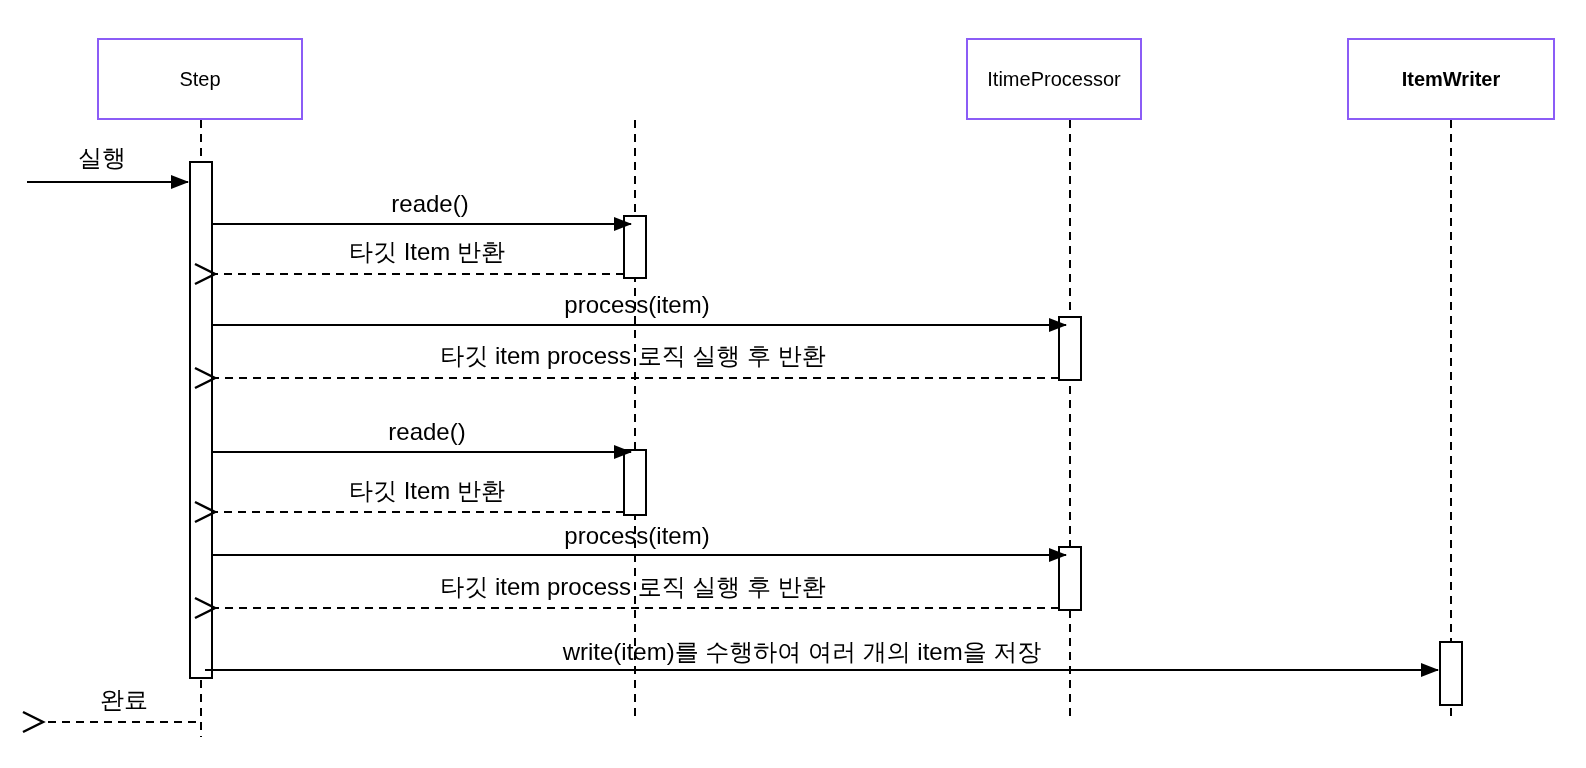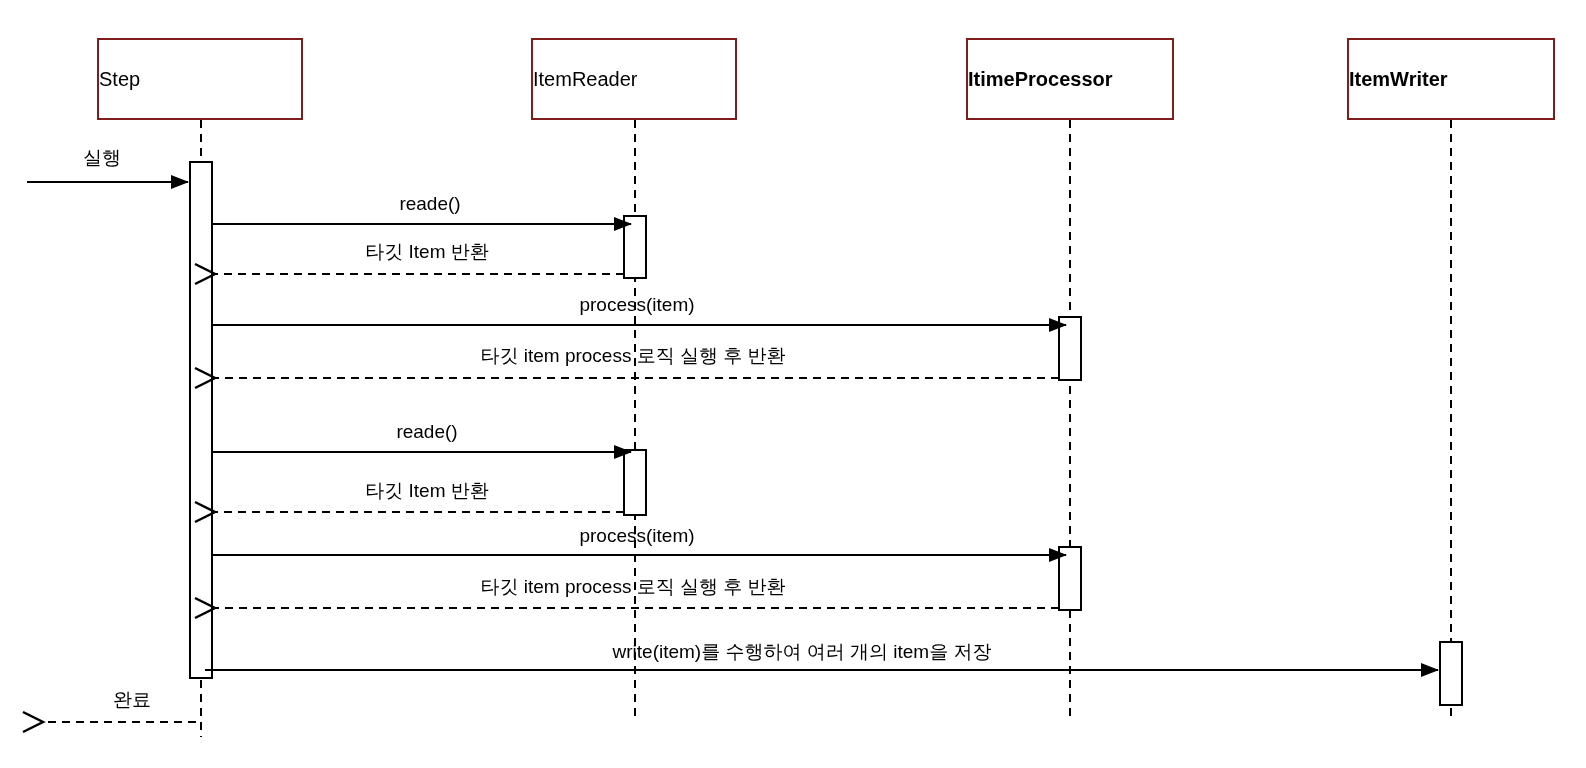--- a/index.html
+++ b/index.html
@@ -19,31 +19,31 @@
   #diagram-svg {
     position: absolute;
     left: 0;
     top: 0;
   }
   .participant-box {
     position: absolute;
     top: 38px;
     height: 82px;
     background: #ffffff;
-    border: 2px solid #7f1d1d;
+    border: 2px solid #8b5cf6;
     box-sizing: border-box;
     display: flex;
     align-items: center;
-    justify-content: flex-start;
+    justify-content: center;
     font-size: 20px;
   }
   .msg-label {
     position: absolute;
     transform: translate(-50%, -50%);
-    font-size: 19px;
+    font-size: 24px;
     white-space: nowrap;
     background: transparent;
     line-height: 1.15;
   }
 </style>
 </head>
 <body>
 
 <div id="canvas">
 
@@ -87,35 +87,32 @@
       <line x1="1059" y1="378" x2="215" y2="378" marker-end="url(#openArrow)"></line>
       <line x1="624" y1="512" x2="215" y2="512" marker-end="url(#openArrow)"></line>
       <line x1="1059" y1="608" x2="215" y2="608" marker-end="url(#openArrow)"></line>
       <line x1="196" y1="722" x2="43" y2="722" marker-end="url(#openArrow)"></line>
     </g>
   </svg>
 
   <div class="participant-box" style="left:97px;  width:206px;">
     <span>Step</span>
   </div>
-  <div class="participant-box" style="left:531px; width:206px;">
-    <span>ItemReader</span>
-  </div>
-  <div class="participant-box" style="left:966px; width:208px;font-weight:bold;">
+  <div class="participant-box" style="left:966px; width:176px;">
     <span>ItimeProcessor</span>
   </div>
   <div class="participant-box" style="left:1347px; width:208px;font-weight:bold;">
     <span>ItemWriter</span>
   </div>
 
   <div class="msg-label" style="left:102px; top:158px;">실행</div>
   <div class="msg-label" style="left:430px; top:204px;">reade()</div>
   <div class="msg-label" style="left:427px; top:252px;">타깃 Item 반환</div>
   <div class="msg-label" style="left:637px; top:305px;">process(item)</div>
   <div class="msg-label" style="left:633px; top:356px;">타깃 item process 로직 실행 후 반환</div>
   <div class="msg-label" style="left:427px; top:432px;">reade()</div>
   <div class="msg-label" style="left:427px; top:491px;">타깃 Item 반환</div>
   <div class="msg-label" style="left:637px; top:536px;">process(item)</div>
   <div class="msg-label" style="left:633px; top:587px;">타깃 item process 로직 실행 후 반환</div>
   <div class="msg-label" style="left:802px; top:652px;">write(item)를 수행하여 여러 개의 item을 저장</div>
-  <div class="msg-label" style="left:132px; top:700px;text-align:right;">완료</div>
+  <div class="msg-label" style="left:124px; top:700px;text-align:right;">완료</div>
 
 </div>
 
 </body></html>

